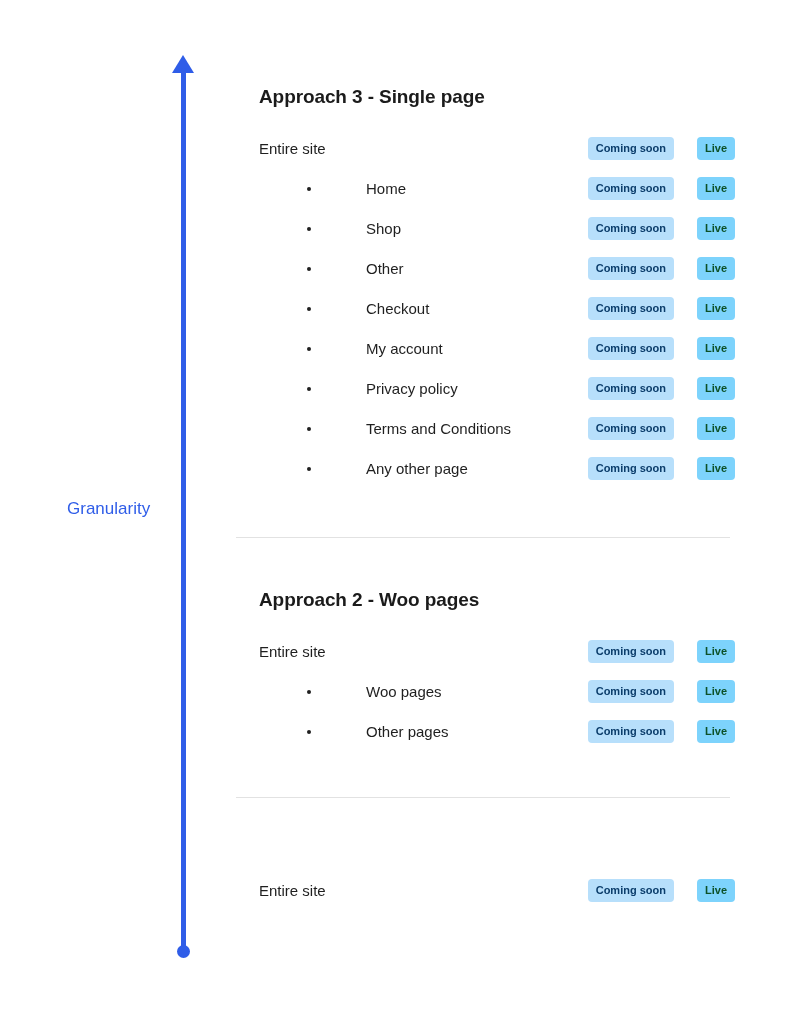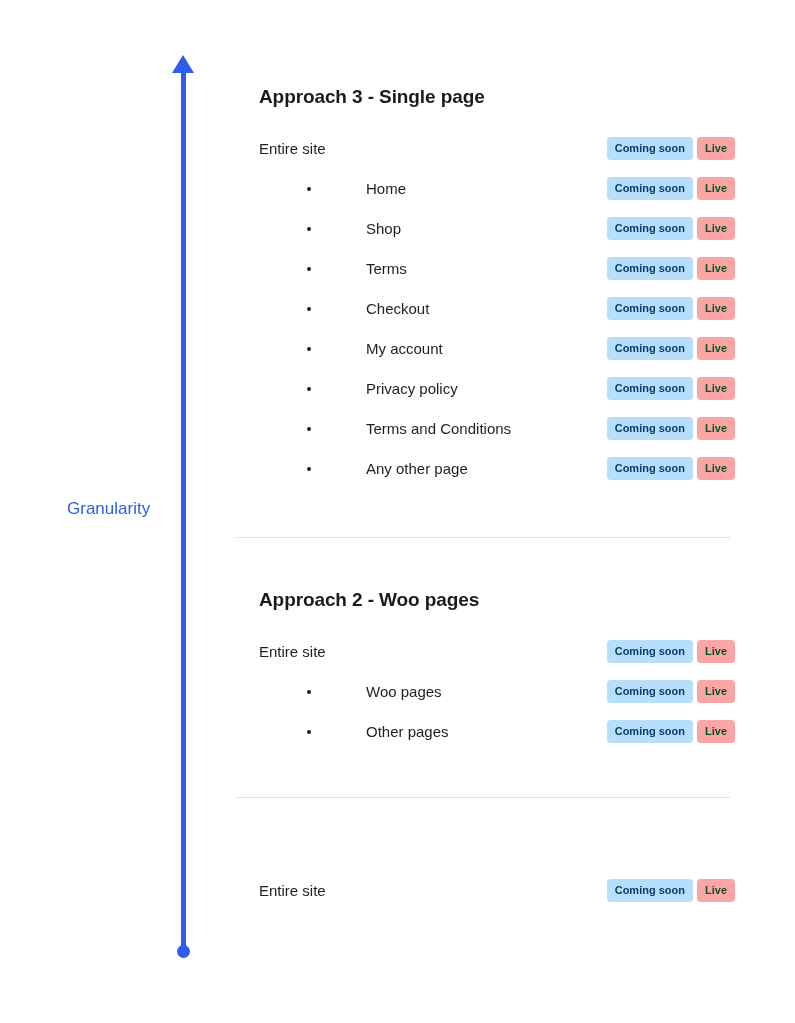--- a/index.html
+++ b/index.html
@@ -105,38 +105,38 @@
     height: 4px;
     border-radius: 50%;
     background: #1f1f1f;
   }
 
   .badges {
     position: absolute;
     right: 72px;
     top: 7px;
     display: flex;
-    gap: 4px;
+    gap: 23px;
     align-items: center;
   }
   .badge {
     display: inline-block;
     border-radius: 4px;
     font-size: 11px;
     font-weight: bold;
     line-height: 1;
     padding: 6px 8px 6px 8px;
     white-space: nowrap;
   }
   .badge-soon {
     background: #b7dffb;
     color: #0b3d6b;
   }
   .badge-live {
-    background: #fca5a5;
+    background: #7dd3fc;
     color: #0d5128;
   }
 
   .divider {
     position: absolute;
     left: 0;
     width: 494px;
     height: 1px;
     background: #e2e2e2;
   }
@@ -177,21 +177,21 @@
       <div class="bullet"></div>
       <div class="row-label level1">Shop</div>
       <div class="badges">
         <span class="badge badge-soon">Coming soon</span>
         <span class="badge badge-live">Live</span>
       </div>
     </div>
 
     <div class="row">
       <div class="bullet"></div>
-      <div class="row-label level1">Terms</div>
+      <div class="row-label level1">Other</div>
       <div class="badges">
         <span class="badge badge-soon">Coming soon</span>
         <span class="badge badge-live">Live</span>
       </div>
     </div>
 
     <div class="row">
       <div class="bullet"></div>
       <div class="row-label level1">Checkout</div>
       <div class="badges">

